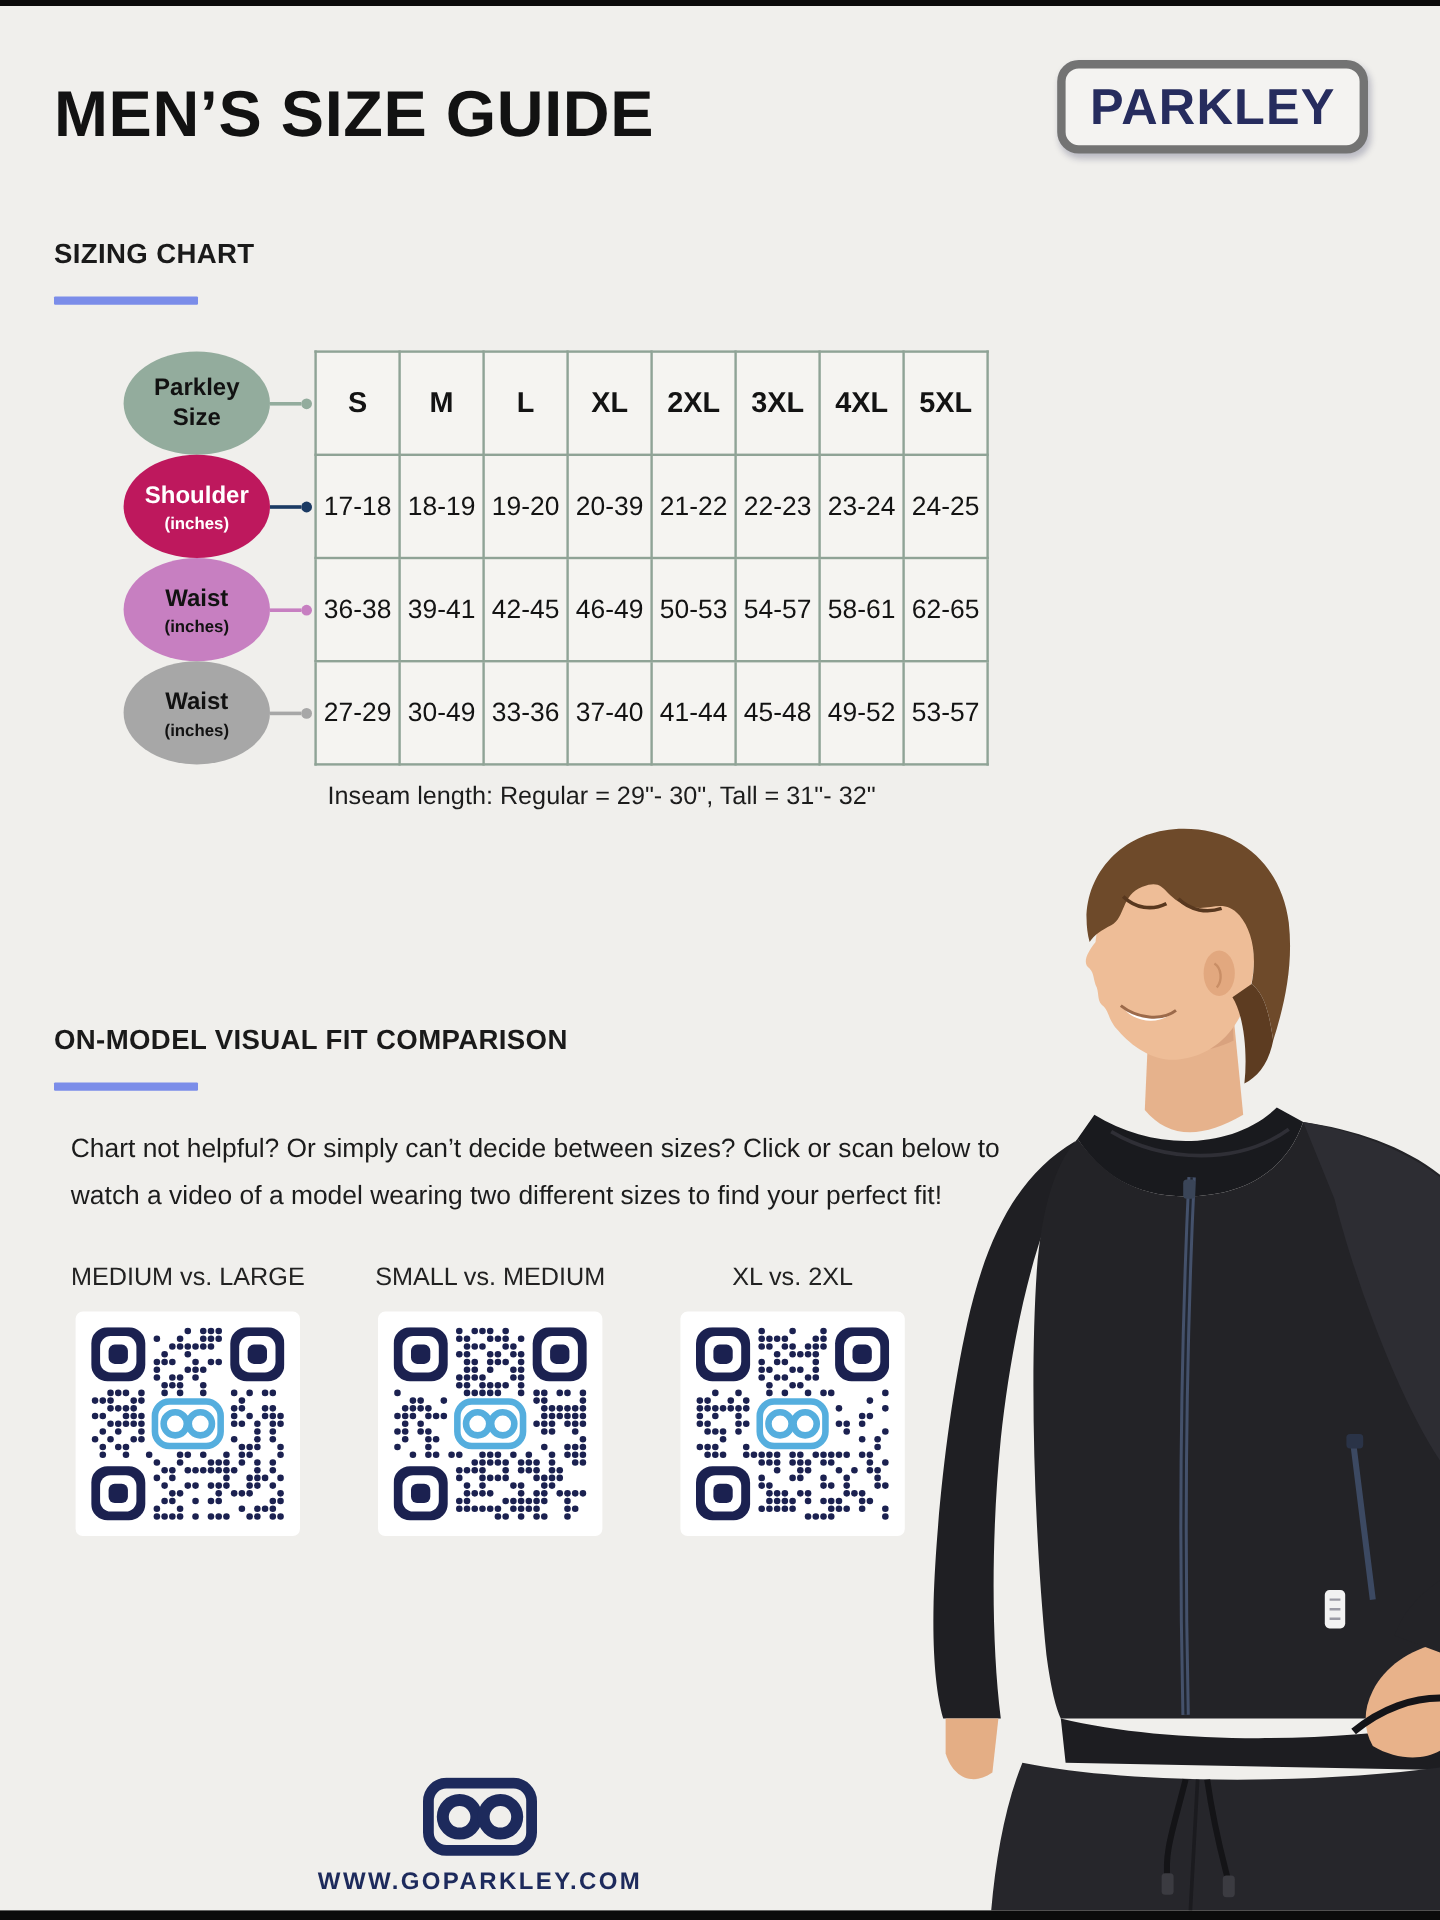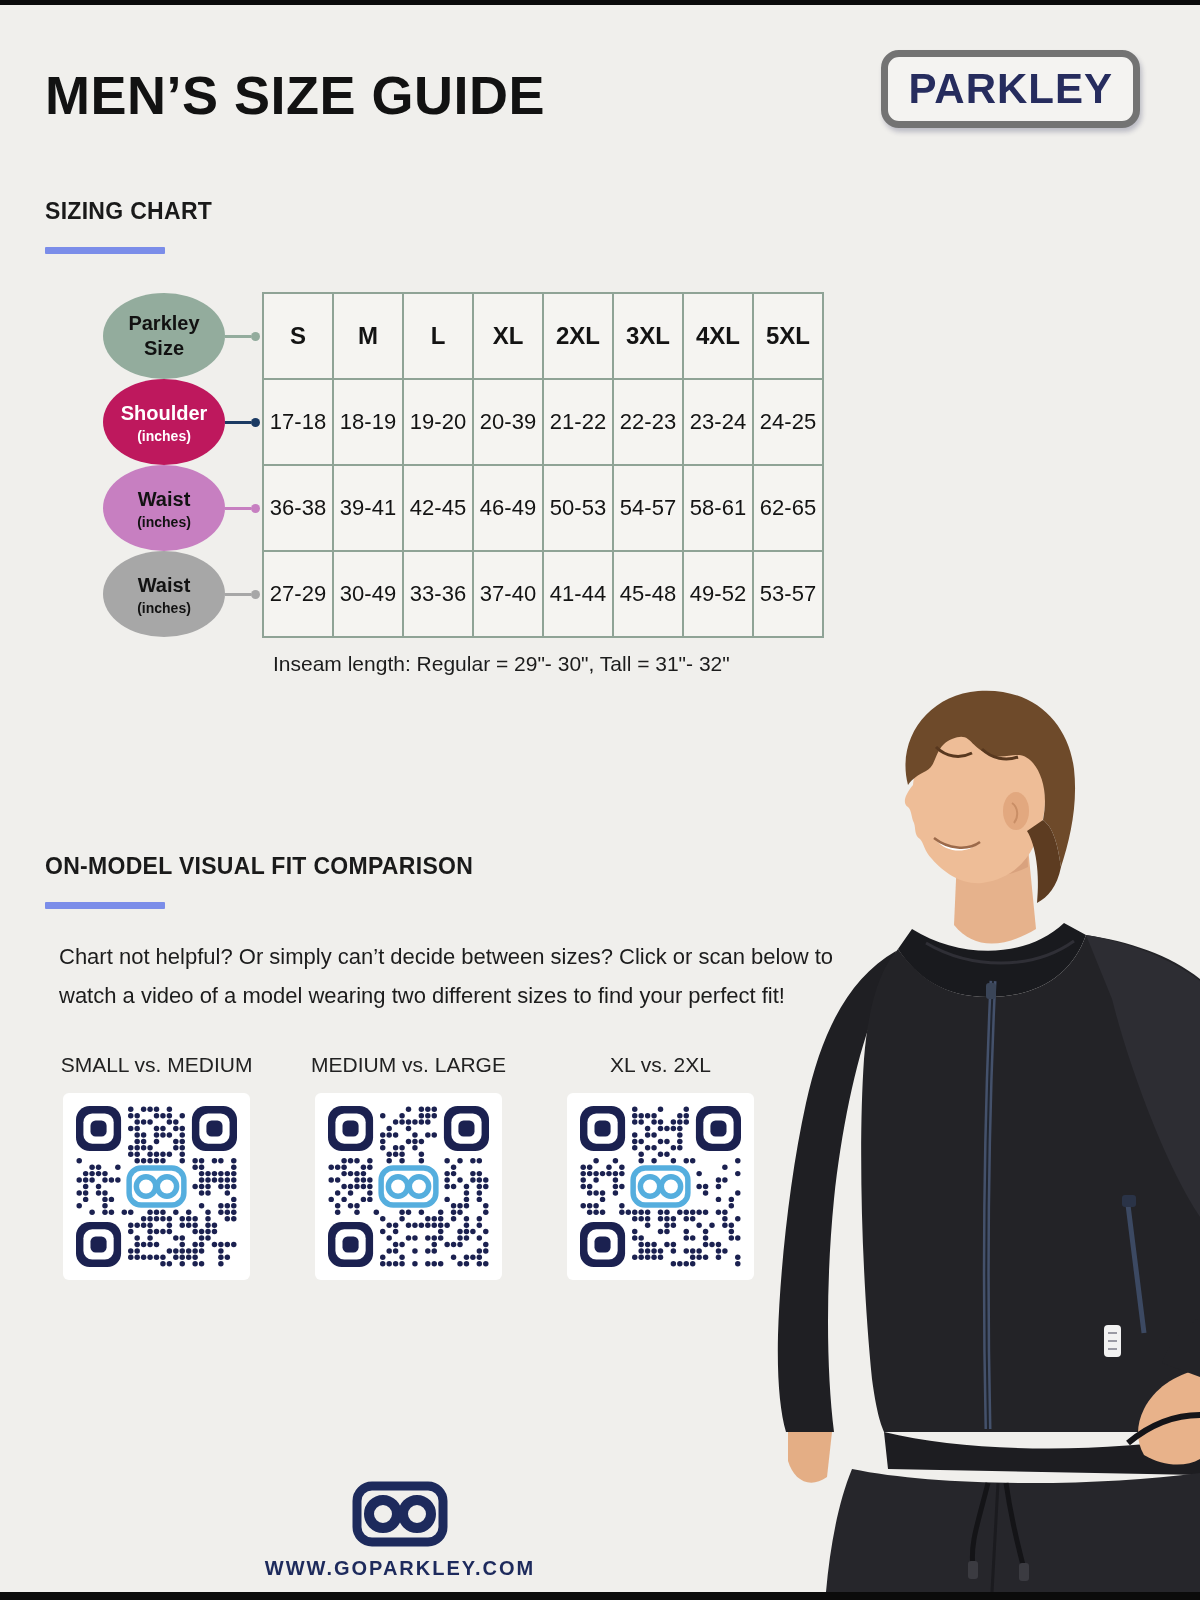--- a/index.html
+++ b/index.html
@@ -166,20 +166,225 @@
       </table>
   </div>
   <div class="inseam-note">Inseam length:  Regular = 29"- 30", Tall = 31"- 32"</div>
 </section>
 
 <section class="section" id="fit-section">
   <div class="section-heading">ON-MODEL VISUAL FIT COMPARISON</div>
   <div class="heading-underline"></div>
   <p class="fit-paragraph">Chart not helpful? Or simply can’t decide between sizes? Click or scan below to watch a video of a model wearing two different sizes to find your perfect fit!</p>
   <div class="qr-row" id="qr-row">
+      <div class="qr-block">
+        <div class="qr-label">MEDIUM vs. LARGE</div>
+        <div class="qr-card">
+          <svg class="qr-svg" viewBox="0 0 100 100">
+            <g fill="#1b2150">
+              <circle cx="50" cy="2" r="1.7"></circle>
+              <circle cx="58" cy="2" r="1.7"></circle>
+              <circle cx="62" cy="2" r="1.7"></circle>
+              <circle cx="66" cy="2" r="1.7"></circle>
+              <circle cx="34" cy="6" r="1.7"></circle>
+              <circle cx="46" cy="6" r="1.7"></circle>
+              <circle cx="58" cy="6" r="1.7"></circle>
+              <circle cx="62" cy="6" r="1.7"></circle>
+              <circle cx="66" cy="6" r="1.7"></circle>
+              <circle cx="42" cy="10" r="1.7"></circle>
+              <circle cx="46" cy="10" r="1.7"></circle>
+              <circle cx="50" cy="10" r="1.7"></circle>
+              <circle cx="54" cy="10" r="1.7"></circle>
+              <circle cx="58" cy="10" r="1.7"></circle>
+              <circle cx="62" cy="10" r="1.7"></circle>
+              <circle cx="38" cy="14" r="1.7"></circle>
+              <circle cx="50" cy="14" r="1.7"></circle>
+              <circle cx="34" cy="18" r="1.7"></circle>
+              <circle cx="38" cy="18" r="1.7"></circle>
+              <circle cx="42" cy="18" r="1.7"></circle>
+              <circle cx="54" cy="18" r="1.7"></circle>
+              <circle cx="62" cy="18" r="1.7"></circle>
+              <circle cx="66" cy="18" r="1.7"></circle>
+              <circle cx="34" cy="22" r="1.7"></circle>
+              <circle cx="50" cy="22" r="1.7"></circle>
+              <circle cx="54" cy="22" r="1.7"></circle>
+              <circle cx="58" cy="22" r="1.7"></circle>
+              <circle cx="34" cy="26" r="1.7"></circle>
+              <circle cx="42" cy="26" r="1.7"></circle>
+              <circle cx="46" cy="26" r="1.7"></circle>
+              <circle cx="54" cy="26" r="1.7"></circle>
+              <circle cx="38" cy="30" r="1.7"></circle>
+              <circle cx="42" cy="30" r="1.7"></circle>
+              <circle cx="46" cy="30" r="1.7"></circle>
+              <circle cx="58" cy="30" r="1.7"></circle>
+              <circle cx="10" cy="34" r="1.7"></circle>
+              <circle cx="14" cy="34" r="1.7"></circle>
+              <circle cx="18" cy="34" r="1.7"></circle>
+              <circle cx="26" cy="34" r="1.7"></circle>
+              <circle cx="38" cy="34" r="1.7"></circle>
+              <circle cx="46" cy="34" r="1.7"></circle>
+              <circle cx="58" cy="34" r="1.7"></circle>
+              <circle cx="74" cy="34" r="1.7"></circle>
+              <circle cx="82" cy="34" r="1.7"></circle>
+              <circle cx="90" cy="34" r="1.7"></circle>
+              <circle cx="94" cy="34" r="1.7"></circle>
+              <circle cx="2" cy="38" r="1.7"></circle>
+              <circle cx="6" cy="38" r="1.7"></circle>
+              <circle cx="10" cy="38" r="1.7"></circle>
+              <circle cx="22" cy="38" r="1.7"></circle>
+              <circle cx="26" cy="38" r="1.7"></circle>
+              <circle cx="78" cy="38" r="1.7"></circle>
+              <circle cx="10" cy="42" r="1.7"></circle>
+              <circle cx="14" cy="42" r="1.7"></circle>
+              <circle cx="18" cy="42" r="1.7"></circle>
+              <circle cx="22" cy="42" r="1.7"></circle>
+              <circle cx="74" cy="42" r="1.7"></circle>
+              <circle cx="78" cy="42" r="1.7"></circle>
+              <circle cx="90" cy="42" r="1.7"></circle>
+              <circle cx="94" cy="42" r="1.7"></circle>
+              <circle cx="2" cy="46" r="1.7"></circle>
+              <circle cx="6" cy="46" r="1.7"></circle>
+              <circle cx="18" cy="46" r="1.7"></circle>
+              <circle cx="22" cy="46" r="1.7"></circle>
+              <circle cx="26" cy="46" r="1.7"></circle>
+              <circle cx="74" cy="46" r="1.7"></circle>
+              <circle cx="82" cy="46" r="1.7"></circle>
+              <circle cx="90" cy="46" r="1.7"></circle>
+              <circle cx="94" cy="46" r="1.7"></circle>
+              <circle cx="98" cy="46" r="1.7"></circle>
+              <circle cx="10" cy="50" r="1.7"></circle>
+              <circle cx="14" cy="50" r="1.7"></circle>
+              <circle cx="18" cy="50" r="1.7"></circle>
+              <circle cx="22" cy="50" r="1.7"></circle>
+              <circle cx="26" cy="50" r="1.7"></circle>
+              <circle cx="74" cy="50" r="1.7"></circle>
+              <circle cx="78" cy="50" r="1.7"></circle>
+              <circle cx="86" cy="50" r="1.7"></circle>
+              <circle cx="94" cy="50" r="1.7"></circle>
+              <circle cx="98" cy="50" r="1.7"></circle>
+              <circle cx="6" cy="54" r="1.7"></circle>
+              <circle cx="14" cy="54" r="1.7"></circle>
+              <circle cx="26" cy="54" r="1.7"></circle>
+              <circle cx="86" cy="54" r="1.7"></circle>
+              <circle cx="94" cy="54" r="1.7"></circle>
+              <circle cx="2" cy="58" r="1.7"></circle>
+              <circle cx="10" cy="58" r="1.7"></circle>
+              <circle cx="22" cy="58" r="1.7"></circle>
+              <circle cx="26" cy="58" r="1.7"></circle>
+              <circle cx="74" cy="58" r="1.7"></circle>
+              <circle cx="86" cy="58" r="1.7"></circle>
+              <circle cx="94" cy="58" r="1.7"></circle>
+              <circle cx="6" cy="62" r="1.7"></circle>
+              <circle cx="14" cy="62" r="1.7"></circle>
+              <circle cx="18" cy="62" r="1.7"></circle>
+              <circle cx="78" cy="62" r="1.7"></circle>
+              <circle cx="82" cy="62" r="1.7"></circle>
+              <circle cx="86" cy="62" r="1.7"></circle>
+              <circle cx="98" cy="62" r="1.7"></circle>
+              <circle cx="6" cy="66" r="1.7"></circle>
+              <circle cx="18" cy="66" r="1.7"></circle>
+              <circle cx="30" cy="66" r="1.7"></circle>
+              <circle cx="46" cy="66" r="1.7"></circle>
+              <circle cx="50" cy="66" r="1.7"></circle>
+              <circle cx="58" cy="66" r="1.7"></circle>
+              <circle cx="70" cy="66" r="1.7"></circle>
+              <circle cx="78" cy="66" r="1.7"></circle>
+              <circle cx="82" cy="66" r="1.7"></circle>
+              <circle cx="98" cy="66" r="1.7"></circle>
+              <circle cx="34" cy="70" r="1.7"></circle>
+              <circle cx="46" cy="70" r="1.7"></circle>
+              <circle cx="62" cy="70" r="1.7"></circle>
+              <circle cx="66" cy="70" r="1.7"></circle>
+              <circle cx="70" cy="70" r="1.7"></circle>
+              <circle cx="78" cy="70" r="1.7"></circle>
+              <circle cx="86" cy="70" r="1.7"></circle>
+              <circle cx="94" cy="70" r="1.7"></circle>
+              <circle cx="38" cy="74" r="1.7"></circle>
+              <circle cx="42" cy="74" r="1.7"></circle>
+              <circle cx="50" cy="74" r="1.7"></circle>
+              <circle cx="54" cy="74" r="1.7"></circle>
+              <circle cx="58" cy="74" r="1.7"></circle>
+              <circle cx="62" cy="74" r="1.7"></circle>
+              <circle cx="66" cy="74" r="1.7"></circle>
+              <circle cx="70" cy="74" r="1.7"></circle>
+              <circle cx="74" cy="74" r="1.7"></circle>
+              <circle cx="86" cy="74" r="1.7"></circle>
+              <circle cx="94" cy="74" r="1.7"></circle>
+              <circle cx="34" cy="78" r="1.7"></circle>
+              <circle cx="42" cy="78" r="1.7"></circle>
+              <circle cx="70" cy="78" r="1.7"></circle>
+              <circle cx="82" cy="78" r="1.7"></circle>
+              <circle cx="86" cy="78" r="1.7"></circle>
+              <circle cx="90" cy="78" r="1.7"></circle>
+              <circle cx="98" cy="78" r="1.7"></circle>
+              <circle cx="38" cy="82" r="1.7"></circle>
+              <circle cx="50" cy="82" r="1.7"></circle>
+              <circle cx="54" cy="82" r="1.7"></circle>
+              <circle cx="62" cy="82" r="1.7"></circle>
+              <circle cx="66" cy="82" r="1.7"></circle>
+              <circle cx="70" cy="82" r="1.7"></circle>
+              <circle cx="82" cy="82" r="1.7"></circle>
+              <circle cx="86" cy="82" r="1.7"></circle>
+              <circle cx="94" cy="82" r="1.7"></circle>
+              <circle cx="42" cy="86" r="1.7"></circle>
+              <circle cx="46" cy="86" r="1.7"></circle>
+              <circle cx="66" cy="86" r="1.7"></circle>
+              <circle cx="74" cy="86" r="1.7"></circle>
+              <circle cx="78" cy="86" r="1.7"></circle>
+              <circle cx="82" cy="86" r="1.7"></circle>
+              <circle cx="98" cy="86" r="1.7"></circle>
+              <circle cx="38" cy="90" r="1.7"></circle>
+              <circle cx="42" cy="90" r="1.7"></circle>
+              <circle cx="54" cy="90" r="1.7"></circle>
+              <circle cx="62" cy="90" r="1.7"></circle>
+              <circle cx="66" cy="90" r="1.7"></circle>
+              <circle cx="94" cy="90" r="1.7"></circle>
+              <circle cx="98" cy="90" r="1.7"></circle>
+              <circle cx="34" cy="94" r="1.7"></circle>
+              <circle cx="46" cy="94" r="1.7"></circle>
+              <circle cx="78" cy="94" r="1.7"></circle>
+              <circle cx="86" cy="94" r="1.7"></circle>
+              <circle cx="90" cy="94" r="1.7"></circle>
+              <circle cx="94" cy="94" r="1.7"></circle>
+              <circle cx="34" cy="98" r="1.7"></circle>
+              <circle cx="38" cy="98" r="1.7"></circle>
+              <circle cx="42" cy="98" r="1.7"></circle>
+              <circle cx="46" cy="98" r="1.7"></circle>
+              <circle cx="54" cy="98" r="1.7"></circle>
+              <circle cx="62" cy="98" r="1.7"></circle>
+              <circle cx="66" cy="98" r="1.7"></circle>
+              <circle cx="70" cy="98" r="1.7"></circle>
+              <circle cx="82" cy="98" r="1.7"></circle>
+              <circle cx="86" cy="98" r="1.7"></circle>
+              <circle cx="94" cy="98" r="1.7"></circle>
+              <circle cx="98" cy="98" r="1.7"></circle>
+            </g>
+            <g transform="translate(0,0)">
+              <rect width="28" height="28" rx="8.5" fill="#1b2150"></rect>
+              <rect x="4.6" y="4.6" width="18.8" height="18.8" rx="5.5" fill="#fff"></rect>
+              <rect x="9" y="9" width="10" height="10" rx="3.2" fill="#1b2150"></rect>
+            </g>
+            <g transform="translate(72,0)">
+              <rect width="28" height="28" rx="8.5" fill="#1b2150"></rect>
+              <rect x="4.6" y="4.6" width="18.8" height="18.8" rx="5.5" fill="#fff"></rect>
+              <rect x="9" y="9" width="10" height="10" rx="3.2" fill="#1b2150"></rect>
+            </g>
+            <g transform="translate(0,72)">
+              <rect width="28" height="28" rx="8.5" fill="#1b2150"></rect>
+              <rect x="4.6" y="4.6" width="18.8" height="18.8" rx="5.5" fill="#fff"></rect>
+              <rect x="9" y="9" width="10" height="10" rx="3.2" fill="#1b2150"></rect>
+            </g>
+            <g stroke="#55aede" stroke-width="3.4" fill="#fff">
+              <rect x="33" y="38.5" width="34" height="23" rx="7.5"></rect>
+              <circle cx="43.5" cy="50" r="6"></circle>
+              <circle cx="56.5" cy="50" r="6"></circle>
+            </g>
+          </svg>
+        </div>
+      </div>
       <div class="qr-block">
         <div class="qr-label">SMALL vs. MEDIUM</div>
         <div class="qr-card">
           <svg class="qr-svg" viewBox="0 0 100 100">
             <g fill="#1b2150">
               <circle cx="34" cy="2" r="1.7"></circle>
               <circle cx="42" cy="2" r="1.7"></circle>
               <circle cx="46" cy="2" r="1.7"></circle>
               <circle cx="50" cy="2" r="1.7"></circle>
               <circle cx="58" cy="2" r="1.7"></circle>
@@ -395,225 +600,20 @@
             </g>
             <g stroke="#55aede" stroke-width="3.4" fill="#fff">
               <rect x="33" y="38.5" width="34" height="23" rx="7.5"></rect>
               <circle cx="43.5" cy="50" r="6"></circle>
               <circle cx="56.5" cy="50" r="6"></circle>
             </g>
           </svg>
         </div>
       </div>
       <div class="qr-block">
-        <div class="qr-label">MEDIUM vs. LARGE</div>
-        <div class="qr-card">
-          <svg class="qr-svg" viewBox="0 0 100 100">
-            <g fill="#1b2150">
-              <circle cx="50" cy="2" r="1.7"></circle>
-              <circle cx="58" cy="2" r="1.7"></circle>
-              <circle cx="62" cy="2" r="1.7"></circle>
-              <circle cx="66" cy="2" r="1.7"></circle>
-              <circle cx="34" cy="6" r="1.7"></circle>
-              <circle cx="46" cy="6" r="1.7"></circle>
-              <circle cx="58" cy="6" r="1.7"></circle>
-              <circle cx="62" cy="6" r="1.7"></circle>
-              <circle cx="66" cy="6" r="1.7"></circle>
-              <circle cx="42" cy="10" r="1.7"></circle>
-              <circle cx="46" cy="10" r="1.7"></circle>
-              <circle cx="50" cy="10" r="1.7"></circle>
-              <circle cx="54" cy="10" r="1.7"></circle>
-              <circle cx="58" cy="10" r="1.7"></circle>
-              <circle cx="62" cy="10" r="1.7"></circle>
-              <circle cx="38" cy="14" r="1.7"></circle>
-              <circle cx="50" cy="14" r="1.7"></circle>
-              <circle cx="34" cy="18" r="1.7"></circle>
-              <circle cx="38" cy="18" r="1.7"></circle>
-              <circle cx="42" cy="18" r="1.7"></circle>
-              <circle cx="54" cy="18" r="1.7"></circle>
-              <circle cx="62" cy="18" r="1.7"></circle>
-              <circle cx="66" cy="18" r="1.7"></circle>
-              <circle cx="34" cy="22" r="1.7"></circle>
-              <circle cx="50" cy="22" r="1.7"></circle>
-              <circle cx="54" cy="22" r="1.7"></circle>
-              <circle cx="58" cy="22" r="1.7"></circle>
-              <circle cx="34" cy="26" r="1.7"></circle>
-              <circle cx="42" cy="26" r="1.7"></circle>
-              <circle cx="46" cy="26" r="1.7"></circle>
-              <circle cx="54" cy="26" r="1.7"></circle>
-              <circle cx="38" cy="30" r="1.7"></circle>
-              <circle cx="42" cy="30" r="1.7"></circle>
-              <circle cx="46" cy="30" r="1.7"></circle>
-              <circle cx="58" cy="30" r="1.7"></circle>
-              <circle cx="10" cy="34" r="1.7"></circle>
-              <circle cx="14" cy="34" r="1.7"></circle>
-              <circle cx="18" cy="34" r="1.7"></circle>
-              <circle cx="26" cy="34" r="1.7"></circle>
-              <circle cx="38" cy="34" r="1.7"></circle>
-              <circle cx="46" cy="34" r="1.7"></circle>
-              <circle cx="58" cy="34" r="1.7"></circle>
-              <circle cx="74" cy="34" r="1.7"></circle>
-              <circle cx="82" cy="34" r="1.7"></circle>
-              <circle cx="90" cy="34" r="1.7"></circle>
-              <circle cx="94" cy="34" r="1.7"></circle>
-              <circle cx="2" cy="38" r="1.7"></circle>
-              <circle cx="6" cy="38" r="1.7"></circle>
-              <circle cx="10" cy="38" r="1.7"></circle>
-              <circle cx="22" cy="38" r="1.7"></circle>
-              <circle cx="26" cy="38" r="1.7"></circle>
-              <circle cx="78" cy="38" r="1.7"></circle>
-              <circle cx="10" cy="42" r="1.7"></circle>
-              <circle cx="14" cy="42" r="1.7"></circle>
-              <circle cx="18" cy="42" r="1.7"></circle>
-              <circle cx="22" cy="42" r="1.7"></circle>
-              <circle cx="74" cy="42" r="1.7"></circle>
-              <circle cx="78" cy="42" r="1.7"></circle>
-              <circle cx="90" cy="42" r="1.7"></circle>
-              <circle cx="94" cy="42" r="1.7"></circle>
-              <circle cx="2" cy="46" r="1.7"></circle>
-              <circle cx="6" cy="46" r="1.7"></circle>
-              <circle cx="18" cy="46" r="1.7"></circle>
-              <circle cx="22" cy="46" r="1.7"></circle>
-              <circle cx="26" cy="46" r="1.7"></circle>
-              <circle cx="74" cy="46" r="1.7"></circle>
-              <circle cx="82" cy="46" r="1.7"></circle>
-              <circle cx="90" cy="46" r="1.7"></circle>
-              <circle cx="94" cy="46" r="1.7"></circle>
-              <circle cx="98" cy="46" r="1.7"></circle>
-              <circle cx="10" cy="50" r="1.7"></circle>
-              <circle cx="14" cy="50" r="1.7"></circle>
-              <circle cx="18" cy="50" r="1.7"></circle>
-              <circle cx="22" cy="50" r="1.7"></circle>
-              <circle cx="26" cy="50" r="1.7"></circle>
-              <circle cx="74" cy="50" r="1.7"></circle>
-              <circle cx="78" cy="50" r="1.7"></circle>
-              <circle cx="86" cy="50" r="1.7"></circle>
-              <circle cx="94" cy="50" r="1.7"></circle>
-              <circle cx="98" cy="50" r="1.7"></circle>
-              <circle cx="6" cy="54" r="1.7"></circle>
-              <circle cx="14" cy="54" r="1.7"></circle>
-              <circle cx="26" cy="54" r="1.7"></circle>
-              <circle cx="86" cy="54" r="1.7"></circle>
-              <circle cx="94" cy="54" r="1.7"></circle>
-              <circle cx="2" cy="58" r="1.7"></circle>
-              <circle cx="10" cy="58" r="1.7"></circle>
-              <circle cx="22" cy="58" r="1.7"></circle>
-              <circle cx="26" cy="58" r="1.7"></circle>
-              <circle cx="74" cy="58" r="1.7"></circle>
-              <circle cx="86" cy="58" r="1.7"></circle>
-              <circle cx="94" cy="58" r="1.7"></circle>
-              <circle cx="6" cy="62" r="1.7"></circle>
-              <circle cx="14" cy="62" r="1.7"></circle>
-              <circle cx="18" cy="62" r="1.7"></circle>
-              <circle cx="78" cy="62" r="1.7"></circle>
-              <circle cx="82" cy="62" r="1.7"></circle>
-              <circle cx="86" cy="62" r="1.7"></circle>
-              <circle cx="98" cy="62" r="1.7"></circle>
-              <circle cx="6" cy="66" r="1.7"></circle>
-              <circle cx="18" cy="66" r="1.7"></circle>
-              <circle cx="30" cy="66" r="1.7"></circle>
-              <circle cx="46" cy="66" r="1.7"></circle>
-              <circle cx="50" cy="66" r="1.7"></circle>
-              <circle cx="58" cy="66" r="1.7"></circle>
-              <circle cx="70" cy="66" r="1.7"></circle>
-              <circle cx="78" cy="66" r="1.7"></circle>
-              <circle cx="82" cy="66" r="1.7"></circle>
-              <circle cx="98" cy="66" r="1.7"></circle>
-              <circle cx="34" cy="70" r="1.7"></circle>
-              <circle cx="46" cy="70" r="1.7"></circle>
-              <circle cx="62" cy="70" r="1.7"></circle>
-              <circle cx="66" cy="70" r="1.7"></circle>
-              <circle cx="70" cy="70" r="1.7"></circle>
-              <circle cx="78" cy="70" r="1.7"></circle>
-              <circle cx="86" cy="70" r="1.7"></circle>
-              <circle cx="94" cy="70" r="1.7"></circle>
-              <circle cx="38" cy="74" r="1.7"></circle>
-              <circle cx="42" cy="74" r="1.7"></circle>
-              <circle cx="50" cy="74" r="1.7"></circle>
-              <circle cx="54" cy="74" r="1.7"></circle>
-              <circle cx="58" cy="74" r="1.7"></circle>
-              <circle cx="62" cy="74" r="1.7"></circle>
-              <circle cx="66" cy="74" r="1.7"></circle>
-              <circle cx="70" cy="74" r="1.7"></circle>
-              <circle cx="74" cy="74" r="1.7"></circle>
-              <circle cx="86" cy="74" r="1.7"></circle>
-              <circle cx="94" cy="74" r="1.7"></circle>
-              <circle cx="34" cy="78" r="1.7"></circle>
-              <circle cx="42" cy="78" r="1.7"></circle>
-              <circle cx="70" cy="78" r="1.7"></circle>
-              <circle cx="82" cy="78" r="1.7"></circle>
-              <circle cx="86" cy="78" r="1.7"></circle>
-              <circle cx="90" cy="78" r="1.7"></circle>
-              <circle cx="98" cy="78" r="1.7"></circle>
-              <circle cx="38" cy="82" r="1.7"></circle>
-              <circle cx="50" cy="82" r="1.7"></circle>
-              <circle cx="54" cy="82" r="1.7"></circle>
-              <circle cx="62" cy="82" r="1.7"></circle>
-              <circle cx="66" cy="82" r="1.7"></circle>
-              <circle cx="70" cy="82" r="1.7"></circle>
-              <circle cx="82" cy="82" r="1.7"></circle>
-              <circle cx="86" cy="82" r="1.7"></circle>
-              <circle cx="94" cy="82" r="1.7"></circle>
-              <circle cx="42" cy="86" r="1.7"></circle>
-              <circle cx="46" cy="86" r="1.7"></circle>
-              <circle cx="66" cy="86" r="1.7"></circle>
-              <circle cx="74" cy="86" r="1.7"></circle>
-              <circle cx="78" cy="86" r="1.7"></circle>
-              <circle cx="82" cy="86" r="1.7"></circle>
-              <circle cx="98" cy="86" r="1.7"></circle>
-              <circle cx="38" cy="90" r="1.7"></circle>
-              <circle cx="42" cy="90" r="1.7"></circle>
-              <circle cx="54" cy="90" r="1.7"></circle>
-              <circle cx="62" cy="90" r="1.7"></circle>
-              <circle cx="66" cy="90" r="1.7"></circle>
-              <circle cx="94" cy="90" r="1.7"></circle>
-              <circle cx="98" cy="90" r="1.7"></circle>
-              <circle cx="34" cy="94" r="1.7"></circle>
-              <circle cx="46" cy="94" r="1.7"></circle>
-              <circle cx="78" cy="94" r="1.7"></circle>
-              <circle cx="86" cy="94" r="1.7"></circle>
-              <circle cx="90" cy="94" r="1.7"></circle>
-              <circle cx="94" cy="94" r="1.7"></circle>
-              <circle cx="34" cy="98" r="1.7"></circle>
-              <circle cx="38" cy="98" r="1.7"></circle>
-              <circle cx="42" cy="98" r="1.7"></circle>
-              <circle cx="46" cy="98" r="1.7"></circle>
-              <circle cx="54" cy="98" r="1.7"></circle>
-              <circle cx="62" cy="98" r="1.7"></circle>
-              <circle cx="66" cy="98" r="1.7"></circle>
-              <circle cx="70" cy="98" r="1.7"></circle>
-              <circle cx="82" cy="98" r="1.7"></circle>
-              <circle cx="86" cy="98" r="1.7"></circle>
-              <circle cx="94" cy="98" r="1.7"></circle>
-              <circle cx="98" cy="98" r="1.7"></circle>
-            </g>
-            <g transform="translate(0,0)">
-              <rect width="28" height="28" rx="8.5" fill="#1b2150"></rect>
-              <rect x="4.6" y="4.6" width="18.8" height="18.8" rx="5.5" fill="#fff"></rect>
-              <rect x="9" y="9" width="10" height="10" rx="3.2" fill="#1b2150"></rect>
-            </g>
-            <g transform="translate(72,0)">
-              <rect width="28" height="28" rx="8.5" fill="#1b2150"></rect>
-              <rect x="4.6" y="4.6" width="18.8" height="18.8" rx="5.5" fill="#fff"></rect>
-              <rect x="9" y="9" width="10" height="10" rx="3.2" fill="#1b2150"></rect>
-            </g>
-            <g transform="translate(0,72)">
-              <rect width="28" height="28" rx="8.5" fill="#1b2150"></rect>
-              <rect x="4.6" y="4.6" width="18.8" height="18.8" rx="5.5" fill="#fff"></rect>
-              <rect x="9" y="9" width="10" height="10" rx="3.2" fill="#1b2150"></rect>
-            </g>
-            <g stroke="#55aede" stroke-width="3.4" fill="#fff">
-              <rect x="33" y="38.5" width="34" height="23" rx="7.5"></rect>
-              <circle cx="43.5" cy="50" r="6"></circle>
-              <circle cx="56.5" cy="50" r="6"></circle>
-            </g>
-          </svg>
-        </div>
-      </div>
-      <div class="qr-block">
         <div class="qr-label">XL vs. 2XL</div>
         <div class="qr-card">
           <svg class="qr-svg" viewBox="0 0 100 100">
             <g fill="#1b2150">
               <circle cx="34" cy="2" r="1.7"></circle>
               <circle cx="50" cy="2" r="1.7"></circle>
               <circle cx="66" cy="2" r="1.7"></circle>
               <circle cx="34" cy="6" r="1.7"></circle>
               <circle cx="38" cy="6" r="1.7"></circle>
               <circle cx="42" cy="6" r="1.7"></circle>

